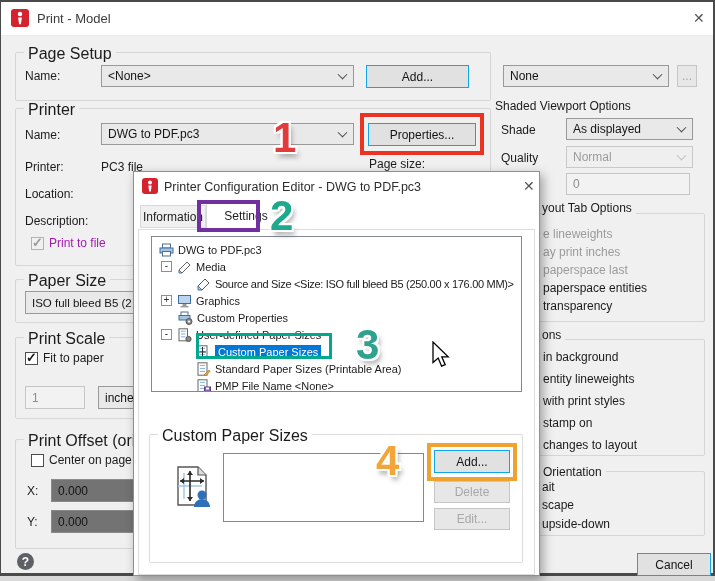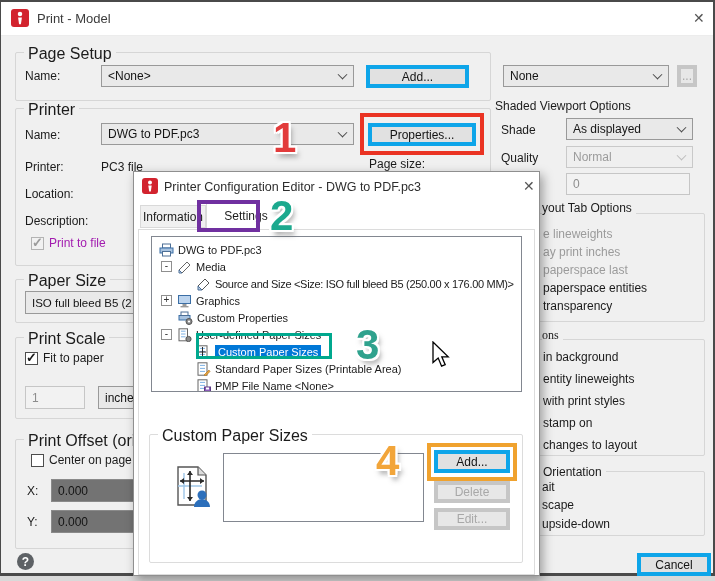--- a/index.html
+++ b/index.html
@@ -20,21 +20,21 @@
   .glabel{position:absolute;top:-8px;left:8px;background:#f0f0f0;padding:0 4px;font-size:16px;color:#1b1b1b;white-space:nowrap;}
   .group.onwhite .glabel{background:#ffffff;}
   .combo{position:absolute;background:#e9e9e9;border:1px solid #999999;box-sizing:border-box;
          font-size:12px;color:#141414;white-space:nowrap;display:flex;align-items:center;
          padding:0 20px 0 6px;overflow:hidden;}
   .combo .chev{position:absolute;right:7px;top:50%;width:6px;height:6px;
          border-right:1.6px solid #4a4a4a;border-bottom:1.6px solid #4a4a4a;
          transform:translateY(-70%) rotate(45deg);}
   .combo.disabled{background:#efefef;border-color:#c9c9c9;color:#9b9b9b;}
   .combo.disabled .chev{border-color:#bdbdbd;}
-  .btn{position:absolute;background:#e1e1e1;border:4px solid #0ea5e9;box-sizing:border-box;
+  .btn{position:absolute;background:#e1e1e1;border:1px solid #0ea5e9;box-sizing:border-box;
        font-size:12px;color:#141414;display:flex;align-items:center;justify-content:center;white-space:nowrap;}
   .btn.disabled{color:#a8a8a8;border-color:#c6c6c6;background:#e7e7e7;}
   .input{position:absolute;background:#737373;border:1px solid #8a8a8a;box-sizing:border-box;
          font-size:12px;color:#141414;display:flex;align-items:center;padding:0 6px;}
   .input.disabled{background:#f2f2f2;border-color:#c6c6c6;color:#8d8d8d;}
   .cb{position:absolute;display:flex;align-items:center;gap:5px;font-size:12px;color:#1b1b1b;white-space:nowrap;}
   .cb .box{width:13px;height:13px;border:1px solid #4d4d4d;background:#fff;position:relative;flex:0 0 auto;box-sizing:border-box;}
   .cb.checked .box::after{content:"✓";position:absolute;left:0;top:-3px;font-size:13px;font-weight:bold;color:#1b1b1b;}
   .cb.disabled{color:#a21caf;}
   .cb.disabled .box{border-color:#b3b3b3;background:#f1f1f1;}
@@ -182,21 +182,21 @@
 
     <div class="group" style="left:470px;top:211px;width:232px;height:107px;"></div>
     <span class="lbl" style="left:541px;top:199px;background:#f0f0f0;padding:0 4px 0 0;">yout Tab Options</span>
     <span class="lbl gray" style="left:542px;top:225px;">e lineweights</span>
     <span class="lbl gray" style="left:542px;top:243px;">ay print inches</span>
     <span class="lbl gray" style="left:542px;top:261px;">paperspace last</span>
     <span class="lbl" style="left:542px;top:279px;">paperspace entities</span>
     <span class="lbl" style="left:542px;top:297px;">transparency</span>
 
     <div class="group" style="left:470px;top:337px;width:232px;height:115px;"></div>
-    <span class="lbl" style="left:541px;top:326px;background:#f0f0f0;padding:0 4px 0 0;font-family:Liberation Serif, serif;">ons</span>
+    <span class="lbl" style="left:541px;top:326px;background:#f0f0f0;padding:0 4px 0 0;">ons</span>
     <span class="lbl" style="left:542px;top:348px;">in background</span>
     <span class="lbl" style="left:542px;top:370px;">entity lineweights</span>
     <span class="lbl" style="left:542px;top:392px;">with print styles</span>
     <span class="lbl" style="left:542px;top:414px;">stamp on</span>
     <span class="lbl" style="left:542px;top:436px;">changes to layout</span>
 
     <div class="group" style="left:470px;top:469px;width:232px;height:63px;"></div>
     <span class="lbl" style="left:538px;top:463px;background:#f0f0f0;padding:0 4px;">Orientation</span>
     <span class="lbl" style="left:541px;top:478px;">ait</span>
     <span class="lbl" style="left:541px;top:496px;">scape</span>

